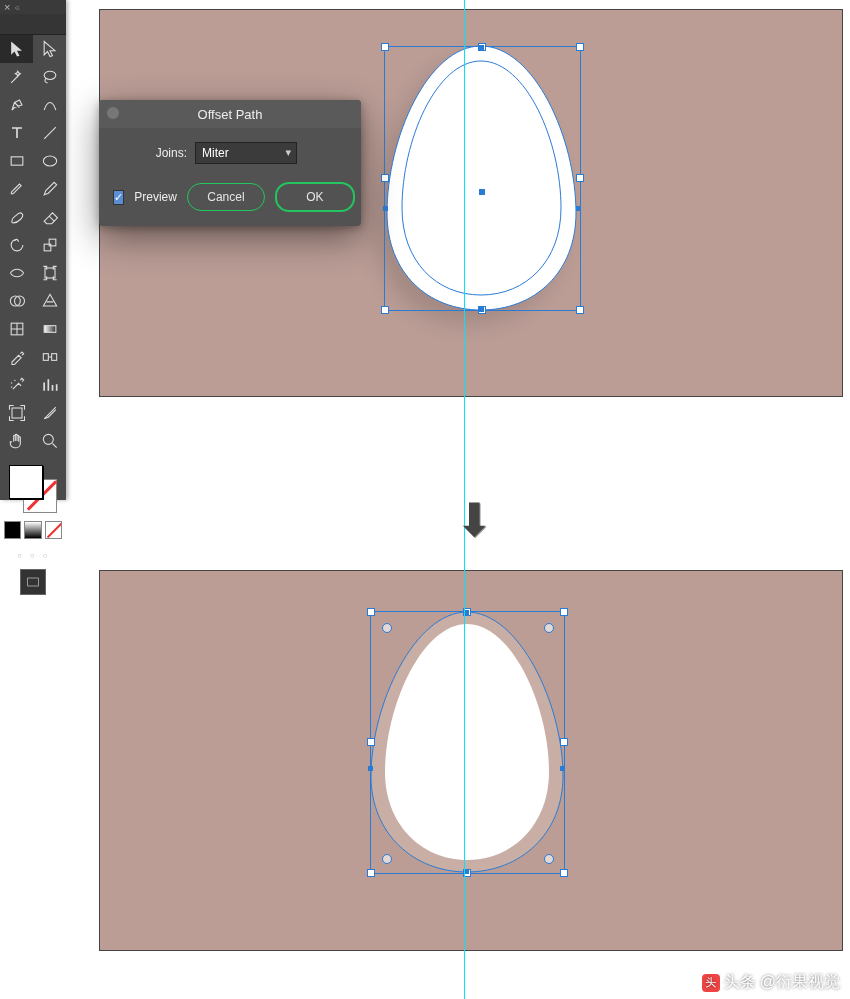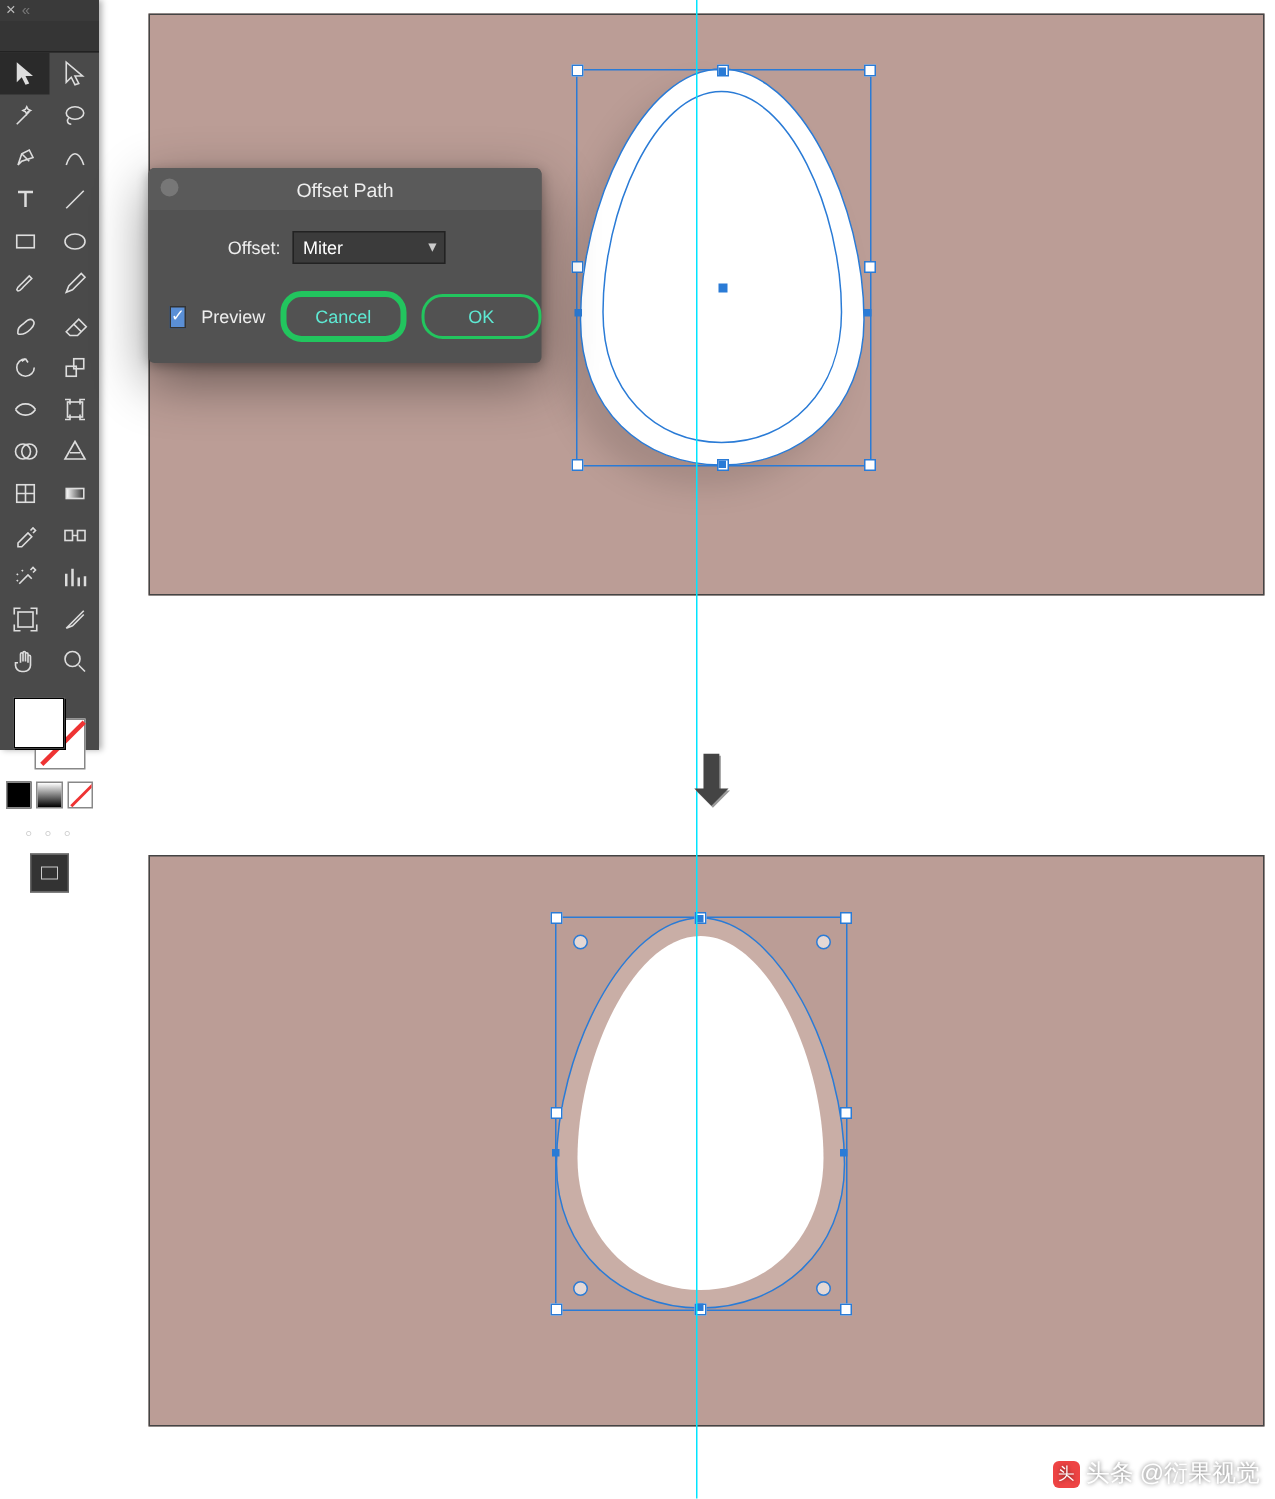--- a/index.html
+++ b/index.html
@@ -31,33 +31,33 @@
 .nonebox::after{content:"";position:absolute;left:-2px;top:14px;width:40px;height:3px;background:#e33;transform:rotate(-45deg)}
 .minirow{display:flex;gap:3px;margin-bottom:6px}
 .minibox{width:16px;height:16px;border:1px solid #888}
 .mb-blk{background:#000}
 .mb-none{background:#fff;position:relative;overflow:hidden}
 .mb-none::after{content:"";position:absolute;left:-2px;top:6px;width:24px;height:2px;background:#e33;transform:rotate(-45deg)}
 .mb-grad{background:linear-gradient(#fff,#000)}
 .dots{color:#ccc;text-align:center;font-size:14px;letter-spacing:2px;padding-top:2px}
 .modebtn{width:24px;height:24px;background:#333;margin:6px auto;border:1px solid #666;display:flex;align-items:center;justify-content:center}
 .modebtn svg{width:16px;height:16px;fill:#ccc}
-.dialog{position:absolute;left:99px;top:112px;width:262px;background:#525252;border-radius:4px;box-shadow:0 12px 36px rgba(0,0,0,.45),0 2px 8px rgba(0,0,0,.3);color:#eee;font-size:12px}
+.dialog{position:absolute;left:99px;top:100px;width:262px;background:#525252;border-radius:4px;box-shadow:0 12px 36px rgba(0,0,0,.45),0 2px 8px rgba(0,0,0,.3);color:#eee;font-size:12px}
 .dlg-title{height:28px;display:flex;align-items:center;justify-content:center;background:#5a5a5a;border-radius:4px 4px 0 0;font-size:13px;position:relative}
 .dlg-close{position:absolute;left:8px;top:7px;width:12px;height:12px;border-radius:50%;background:#777}
 .dlg-body{padding:14px 14px 14px 14px}
 .dlg-row{display:flex;align-items:center;margin-bottom:10px}
 .dlg-label{width:74px;text-align:right;padding-right:8px;color:#eee}
 .dlg-input{height:20px;background:#3b3b3b;border:1px solid #222;color:#fff;padding:0 4px;font-size:12px;box-sizing:border-box}
 .dlg-input.hi{background:#5a4a52;border-color:#a77}
 .dlg-select{height:22px;width:102px;background:#3b3b3b;border:1px solid #222;color:#fff;padding:0 18px 0 6px;font-size:12px;position:relative;box-sizing:border-box;display:flex;align-items:center}
 .dlg-select::after{content:"▾";position:absolute;right:5px;top:3px;color:#ccc;font-size:11px}
 .dlg-foot{display:flex;align-items:center;padding-top:8px;gap:10px}
 .chk{width:13px;height:13px;background:#5a8fd6;border:1px solid #333;display:flex;align-items:center;justify-content:center;color:#fff;font-size:11px;line-height:1}
-.dlg-btn{flex:0 0 auto;width:76px;height:26px;border:4px solid #22c55e;border-radius:14px;background:transparent;color:#5eead4;font-size:12px;display:flex;align-items:center;justify-content:center}
+.dlg-btn{flex:0 0 auto;width:76px;height:26px;border:1px solid #22c55e;border-radius:14px;background:transparent;color:#e5e5e5;font-size:12px;display:flex;align-items:center;justify-content:center}
 .dlg-btn.ok{border-width:2px}
 .watermark{position:absolute;right:10px;bottom:6px;color:#fff;font-size:16px;text-shadow:0 0 3px rgba(0,0,0,.6);display:flex;align-items:center;gap:4px}
 .watermark .wicon{width:18px;height:18px;background:#e44;border-radius:4px;display:flex;align-items:center;justify-content:center;color:#fff;font-size:11px}
 .corner{position:absolute;width:8px;height:8px;border-radius:50%;border:1px solid #2a7bd6;background:rgba(255,255,255,.6)}
 </style>
 </head>
 <body>
 
 <div class="canvas-area">
 
@@ -302,21 +302,21 @@
     </div>
   </div>
 
   <div class="dialog">
     <div class="dlg-title">
       <div class="dlg-close"></div>
       <span>Offset Path</span>
     </div>
     <div class="dlg-body">
       <div class="dlg-row">
-        <div class="dlg-label">Offset:</div>
+        <div class="dlg-label">Joins:</div>
         <div class="dlg-select">
             <span>Miter</span>
           </div>
       </div>
       <div class="dlg-foot">
         <div class="chk">✓</div>
         <span style="flex:1">Preview</span>
         <div class="dlg-btn">
             <span>Cancel</span>
           </div>

